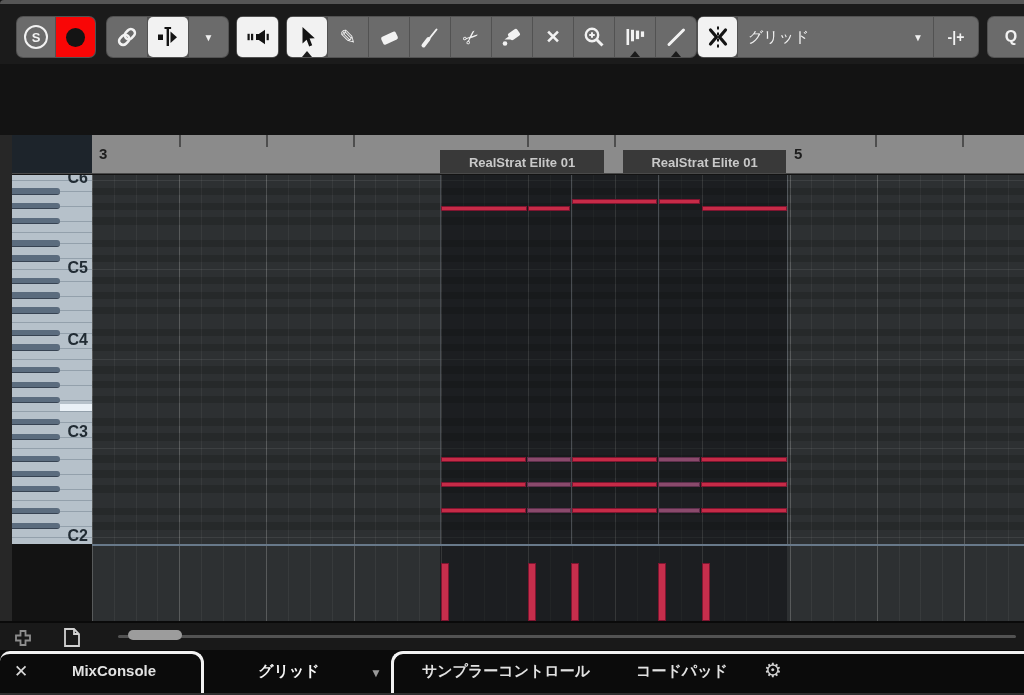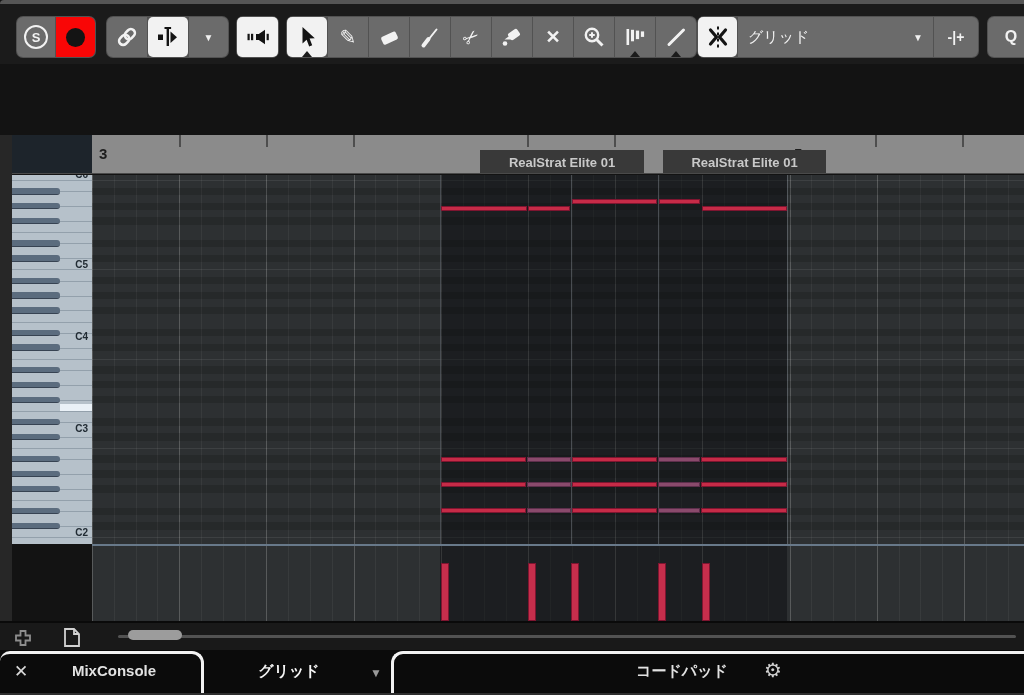--- a/index.html
+++ b/index.html
@@ -27,25 +27,25 @@
   
   .infotext{position:absolute;left:600px;top:90px;width:420px;text-align:center;
     color:#7d93ab;font-size:17px;font-weight:bold;}
   
   .gutter{position:absolute;left:0;top:135px;width:12px;height:486px;background:#272727;}
   .ruler-corner{position:absolute;left:12px;top:135px;width:80px;height:39px;background:#1d242b;border-bottom:1px solid #4a4a4a;box-sizing:border-box;}
   .ruler{position:absolute;left:92px;top:135px;width:932px;height:39px;background:#8b8b8b;border-bottom:1px solid #4a4a4a;box-sizing:border-box;overflow:hidden;}
   .rtick{position:absolute;top:0;width:2px;height:12px;background:#4e4e4e;}
   .rnum{position:absolute;top:10px;font-size:15px;font-weight:bold;color:#1d1d1d;}
   .rpart{position:absolute;top:15px;height:24px;background:#393939;color:#c9c9c9;font-size:13px;font-weight:bold;
-    display:flex;align-items:center;justify-content:center;box-sizing:border-box;margin-left:40px;}
+    display:flex;align-items:center;justify-content:center;box-sizing:border-box;}
   .piano{position:absolute;left:12px;top:175px;width:80px;height:369px;background:#b6c1ca;overflow:hidden;border-right:2px solid #15181b;box-sizing:content-box;}
   .bkey{position:absolute;left:0;width:48px;background:#5b6c7e;border-radius:0 3px 3px 0;border-bottom:1px solid rgba(25,35,45,.55);box-sizing:border-box;}
   .wsep{position:absolute;height:1px;background:#93a0ab;}
-  .clabel{position:absolute;right:4px;font-size:10px;font-weight:bold;color:#212b33;}
+  .clabel{position:absolute;right:4px;font-size:16px;font-weight:bold;color:#212b33;}
   .hikey{position:absolute;left:48px;width:32px;background:#eaf1f7;}
   .grid{position:absolute;left:92px;top:175px;width:932px;height:369px;background:#2d3032;overflow:hidden;
     background-image:
       repeating-linear-gradient(90deg, rgba(255,255,255,0.16) 0 1px, transparent 1px 87.2px),
       repeating-linear-gradient(90deg, rgba(255,255,255,0.05) 0 1px, transparent 1px 21.8px);}
   .stripe{position:absolute;left:0;width:100%;background:rgba(0,0,0,0.14);}
   .octline{position:absolute;left:0;width:100%;height:1px;background:rgba(255,255,255,0.08);}
   .partzone{position:absolute;top:0;height:100%;background:rgba(4,6,10,0.42);}
   .pbound{position:absolute;top:0;width:1px;height:100%;background:rgba(195,205,215,0.28);}
   .note{position:absolute;box-sizing:border-box;border:1px solid;}
@@ -367,17 +367,18 @@
     <div class="hhandle"></div>
   </div>
 
   <div class="tabbar">
     <div class="toutL"></div>
     <div class="toutR"></div>
     <div class="tabclose">✕</div>
     <div class="tablabel" style="left:38px;width:152px;">MixConsole</div>
     <div class="tablabel" style="left:213px;width:152px;color:#f6f6f6;">グリッド</div>
     <div class="tabcaret">▼</div>
+    <div class="tablabel" style="left:408px;width:196px;">サンプラーコントロール</div>
     <div class="tablabel" style="left:620px;width:124px;">コードパッド</div>
     <div class="tabgear">⚙</div>
     <div class="tabedge"></div>
   </div>
 </div>
 
 </body></html>

